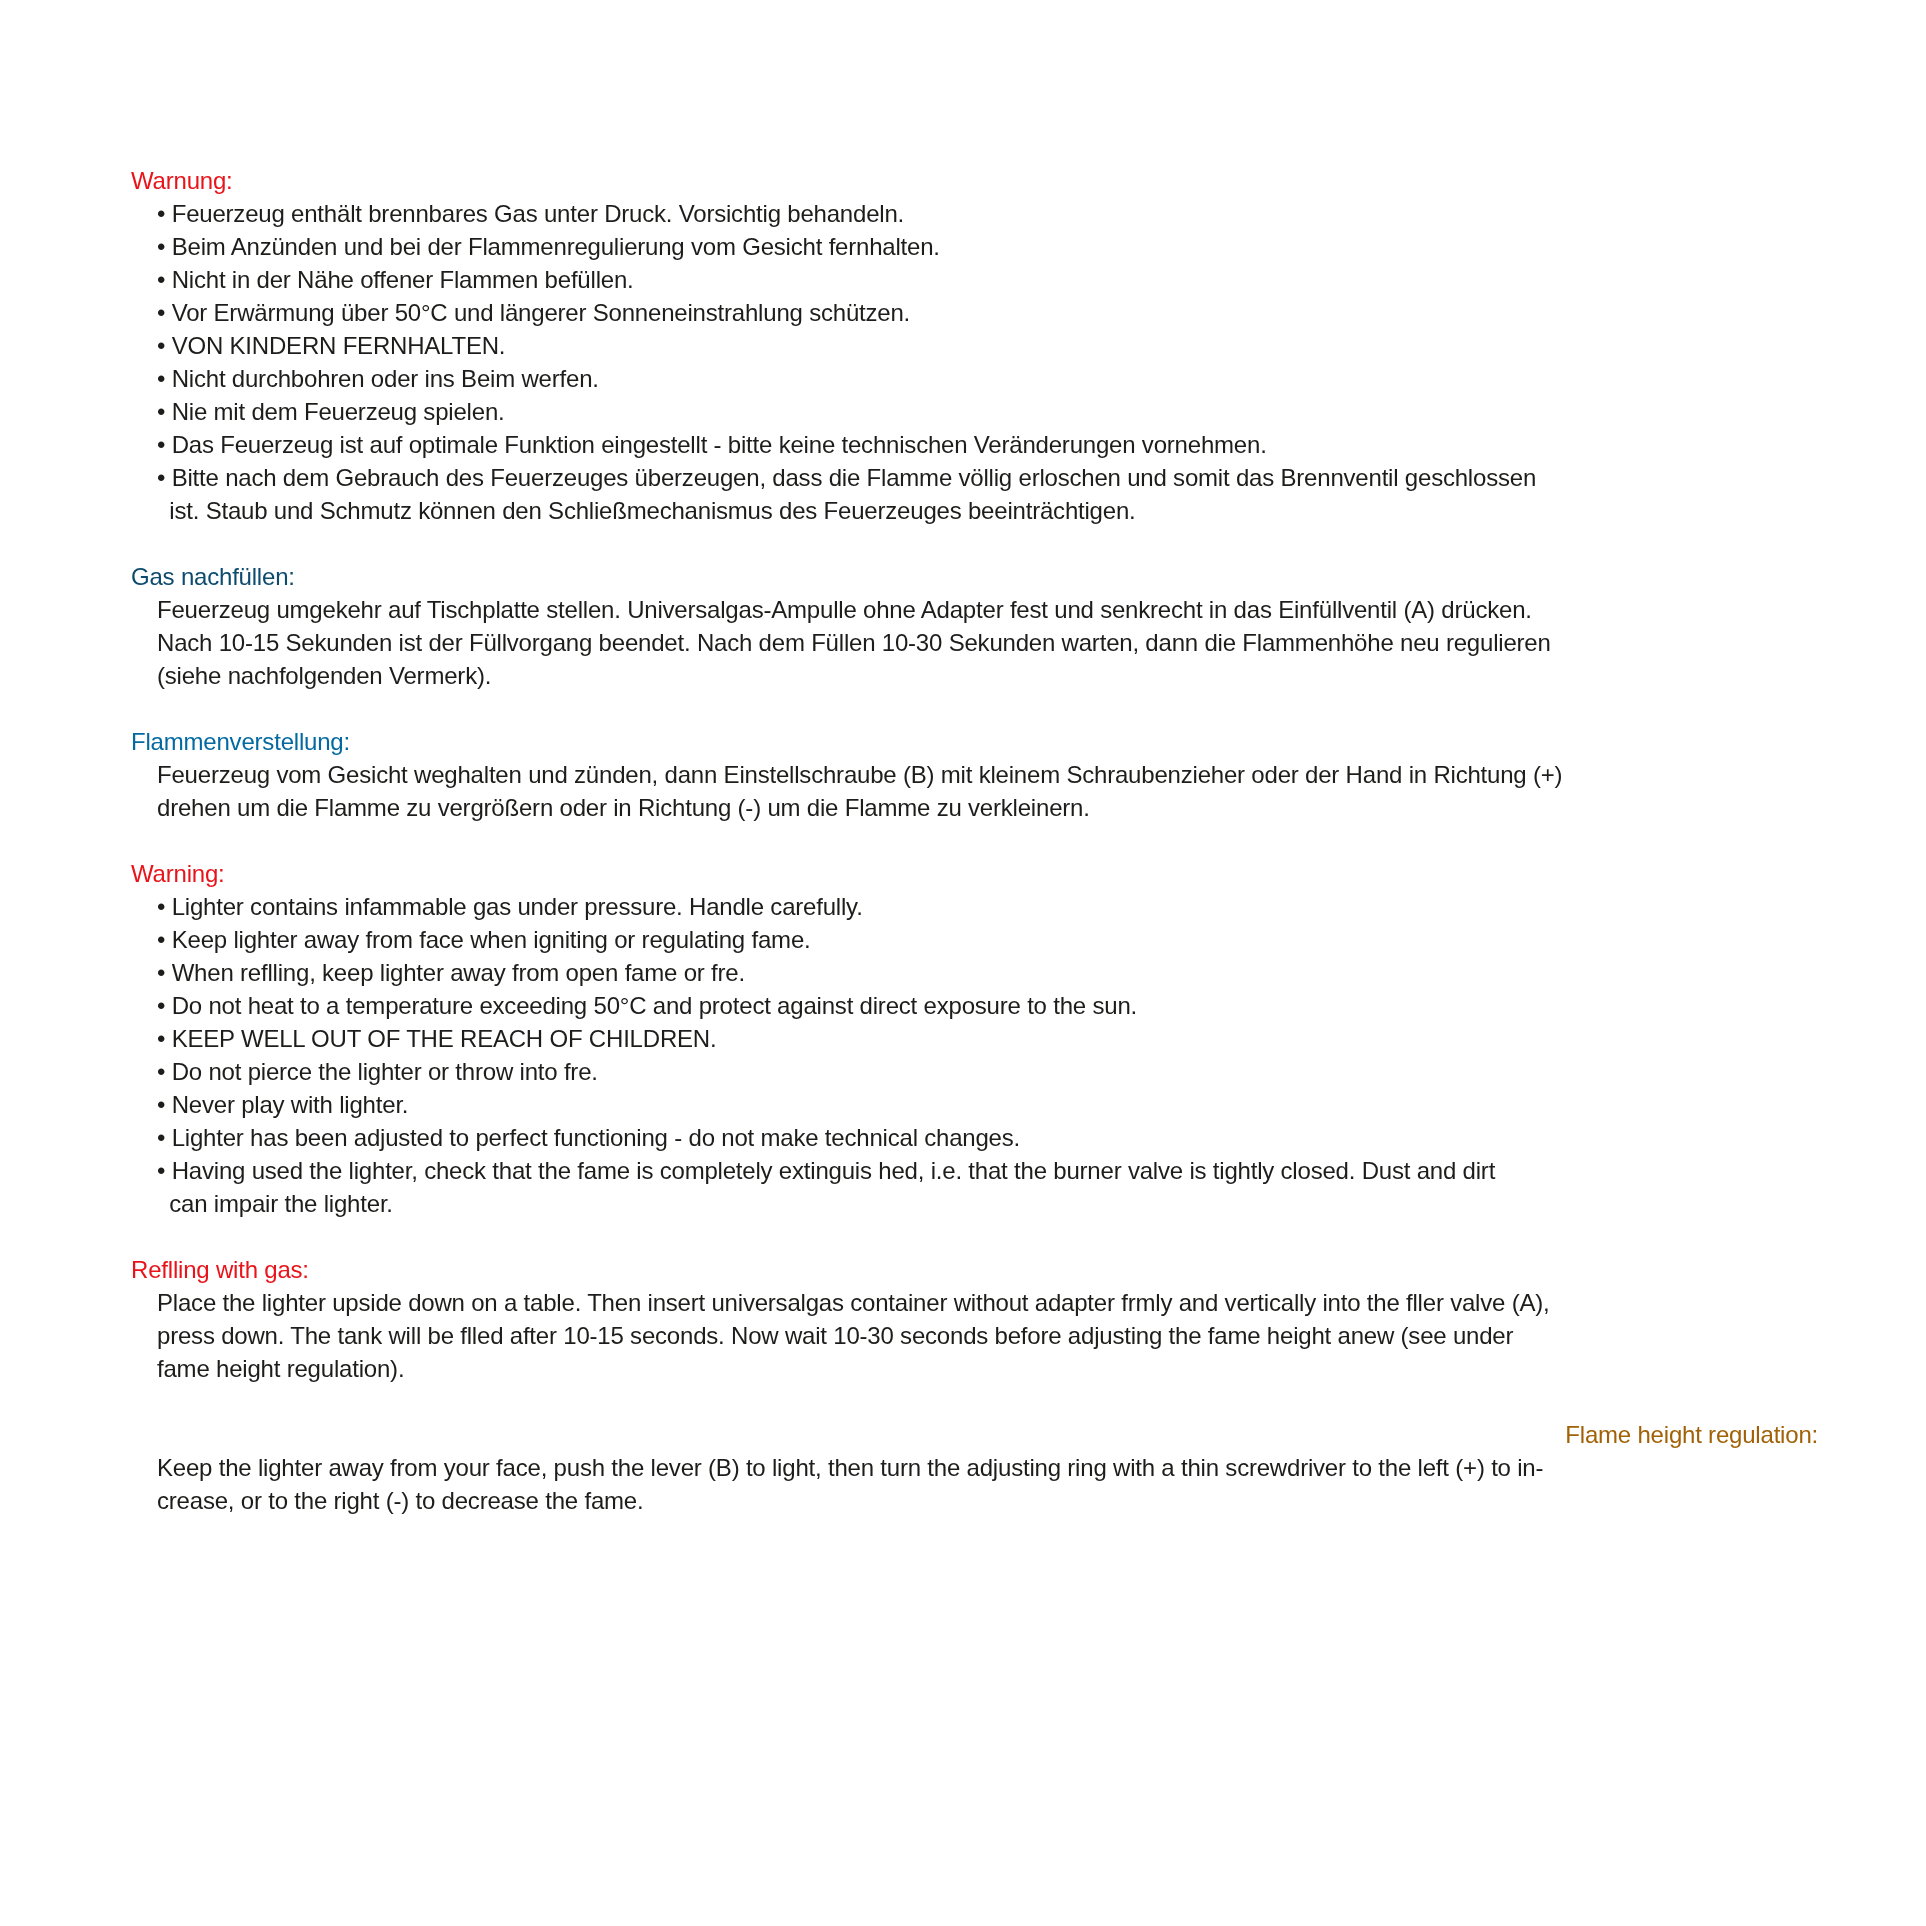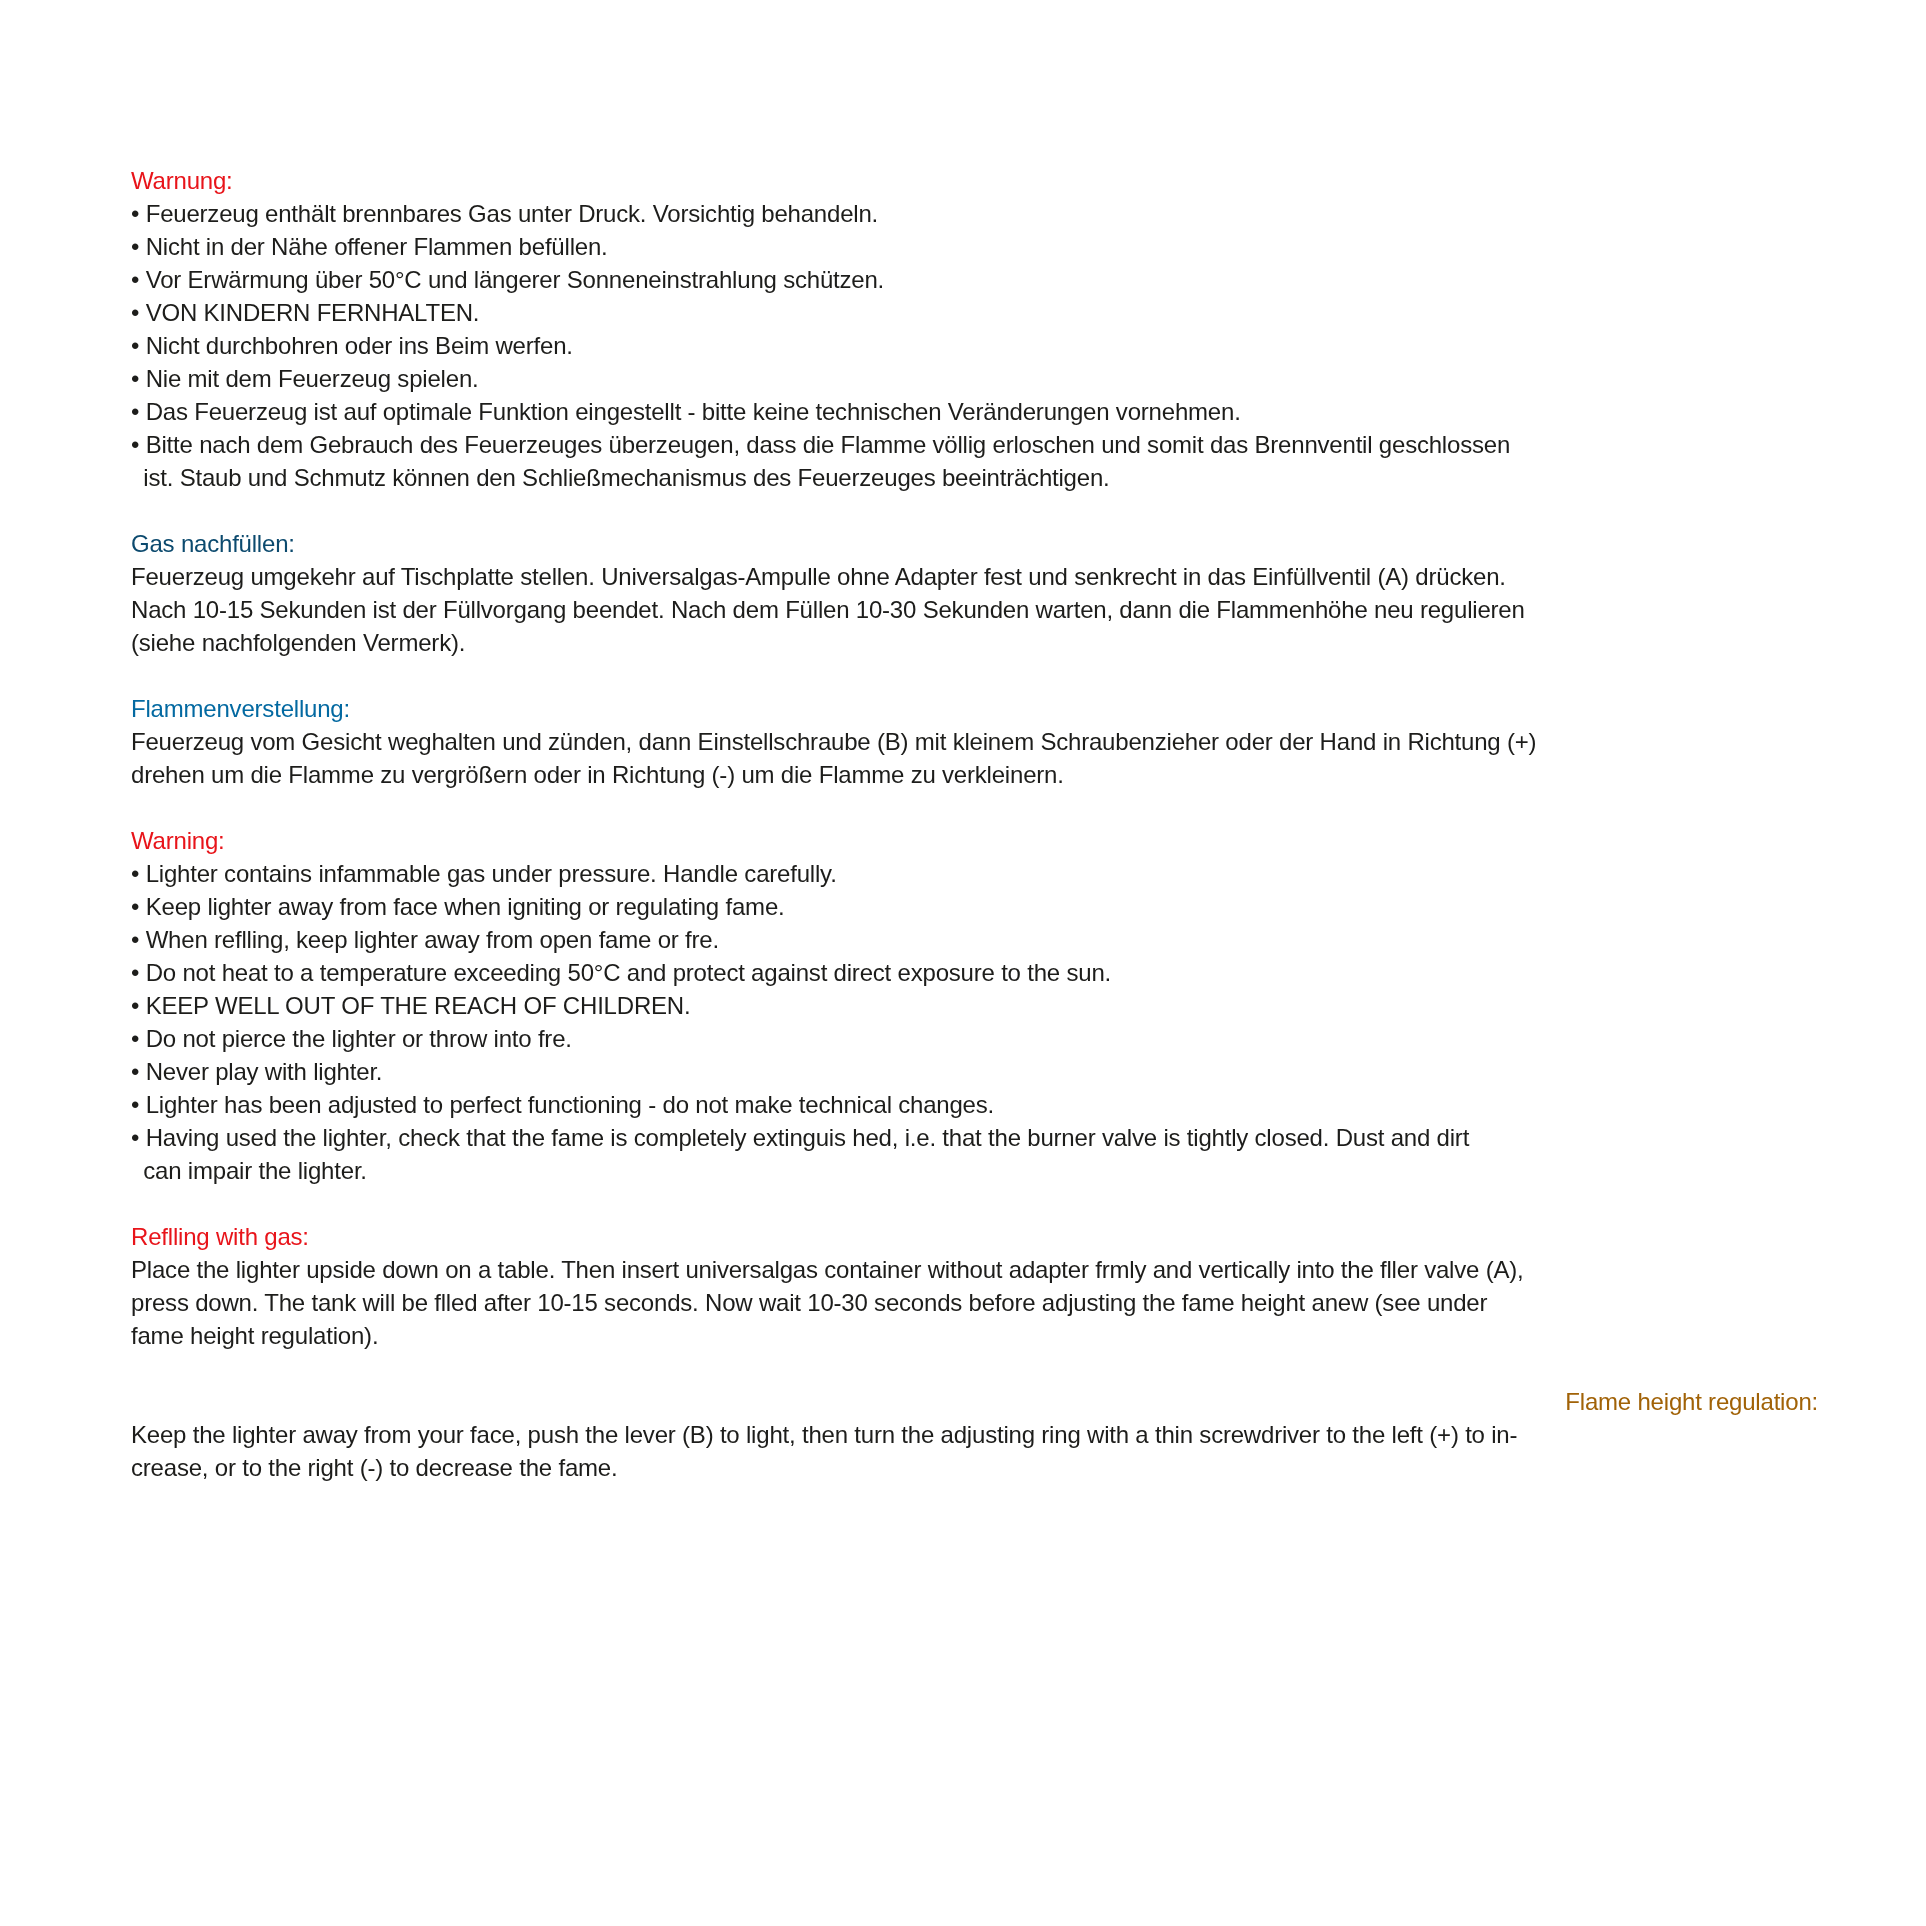--- a/index.html
+++ b/index.html
@@ -27,33 +27,35 @@
   }
   .section {
     margin: 0 0 33px 0;
   }
   .heading {
     color: #e8141a;
     white-space: nowrap;
   }
   .line {
     white-space: nowrap;
+    margin-left: 26px;
   }
   .line.cont {
     padding-left: 12.3px;
   }
 </style>
 </head>
 <body>
 
 <div class="page">
   <div class="content" id="content" style="color: rgb(29, 29, 27);">
       <div class="section">
     <div class="heading" style="color: rgb(232, 20, 26);">Warnung:</div>
   <div class="line">• Feuerzeug enthält brennbares Gas unter Druck. Vorsichtig behandeln.</div>
+        <div class="line">• Beim Anzünden und bei der Flammenregulierung vom Gesicht fernhalten.</div>
         <div class="line">• Nicht in der Nähe offener Flammen befüllen.</div>
         <div class="line">• Vor Erwärmung über 50°C und längerer Sonneneinstrahlung schützen.</div>
         <div class="line">• VON KINDERN FERNHALTEN.</div>
         <div class="line">• Nicht durchbohren oder ins Beim werfen.</div>
         <div class="line">• Nie mit dem Feuerzeug spielen.</div>
         <div class="line">• Das Feuerzeug ist auf optimale Funktion eingestellt - bitte keine technischen Veränderungen vornehmen.</div>
         <div class="line">• Bitte nach dem Gebrauch des Feuerzeuges überzeugen, dass die Flamme völlig erloschen und somit das Brennventil geschlossen</div>
         <div class="line cont">ist. Staub und Schmutz können den Schließmechanismus des Feuerzeuges beeinträchtigen.</div>
       </div>
       <div class="section">

